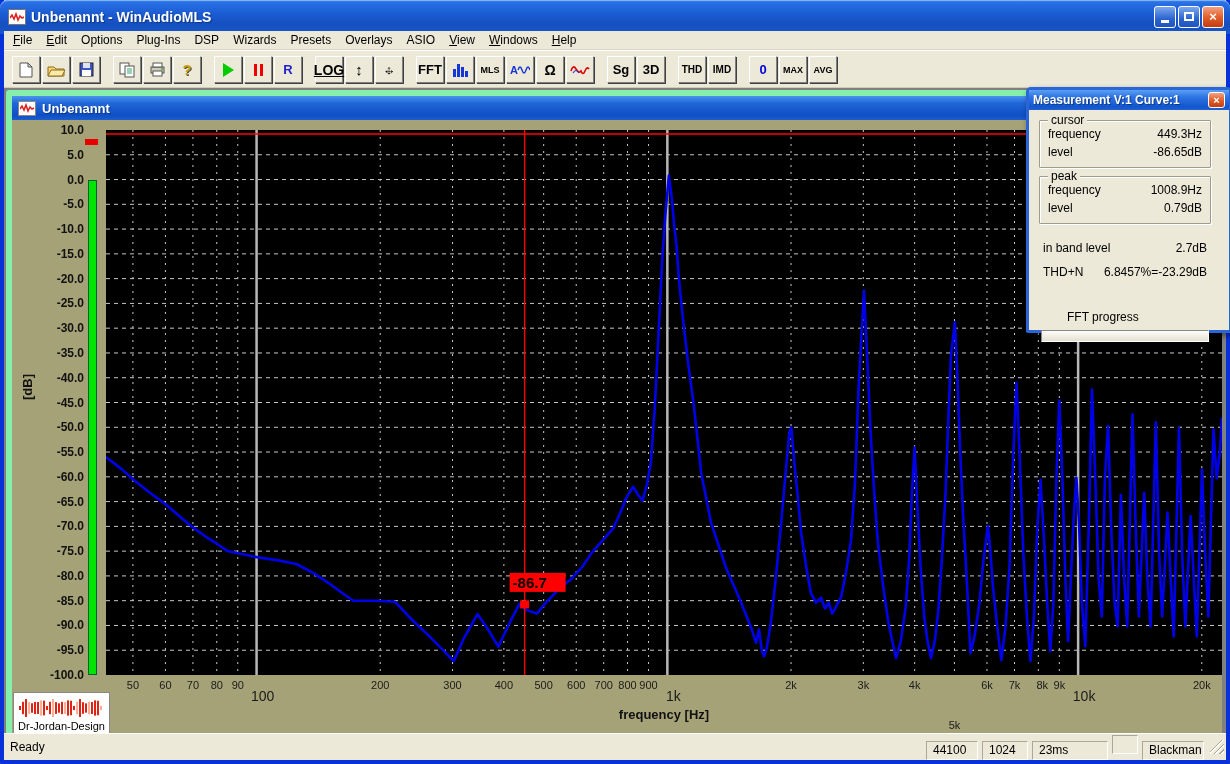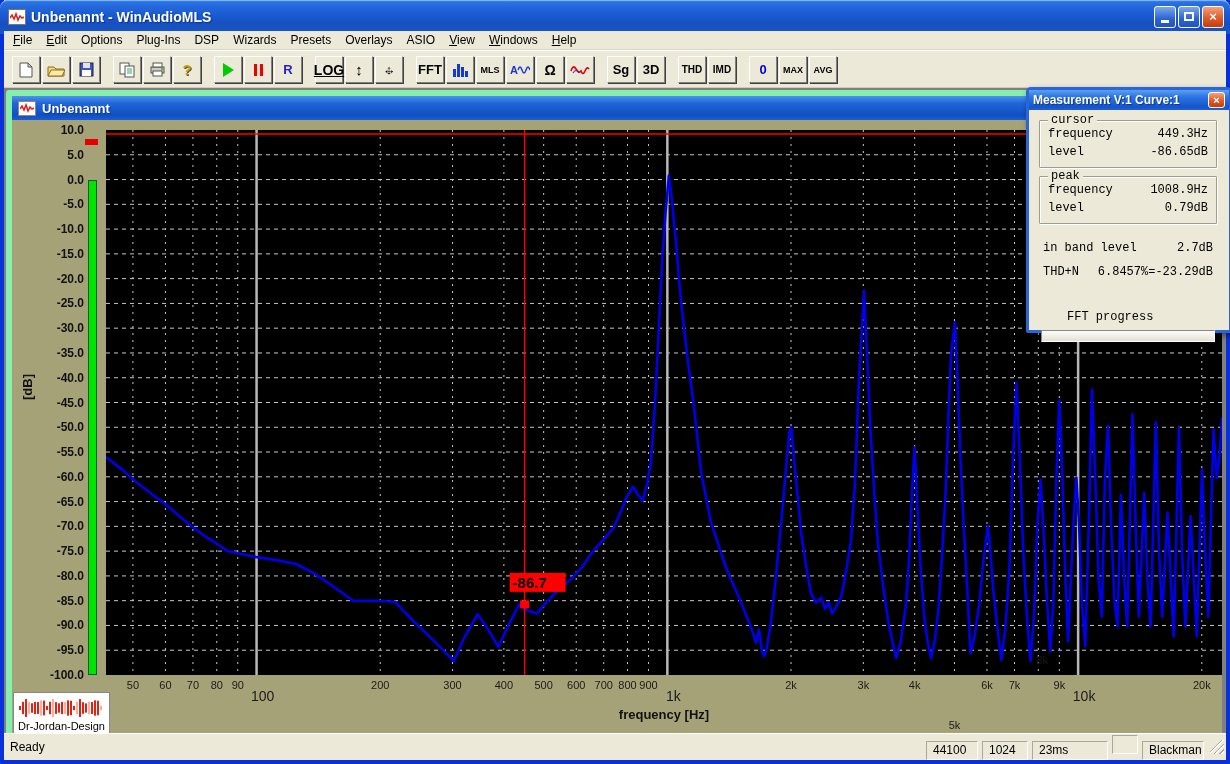--- a/index.html
+++ b/index.html
@@ -70,21 +70,21 @@
   
   #meas { position:absolute; left:1022px; top:-1px; width:206px; height:246px;
     border:3px solid #2a66d8; border-radius:5px 5px 2px 2px; background:#ece9d8;
     box-shadow:2px 3px 6px rgba(0,0,0,.45); }
   #meas-title { height:20px; background:linear-gradient(180deg,#5aa0f2 0%,#2e74e4 35%,#1355cc 85%,#2161d4 100%);
     display:flex; align-items:center; padding:0 4px; border-radius:2px 2px 0 0; }
   #meas-title-text { flex:1; color:#fff; font-weight:bold; font-size:12px; text-shadow:1px 1px 1px #0a3580; }
   #meas-close { width:17px; height:16px; border-radius:3px; border:1px solid #fff;
     background:linear-gradient(180deg,#f3a183,#e1602c 50%,#c33c12); color:#fff;
     font-size:11px; font-weight:bold; text-align:center; line-height:15px; }
-  #meas-body { position:relative; padding:10px 12px 0 10px; font-size:12px; color:#000;font-family:Liberation Mono, monospace; }
+  #meas-body { position:relative; padding:10px 18px 0 10px; font-size:12px; color:#000; }
   .grp { border:1px solid #9e9c8e; box-shadow:1px 1px 0 #fff, inset 1px 1px 0 #fff;
     border-radius:1px; padding:4px 6px 6px 6px; margin-bottom:8px; position:relative; }
   .grp-legend { position:absolute; top:-8px; left:8px; background:#ece9d8; padding:0 3px; }
   .mrow { display:flex; justify-content:space-between; padding:2px 2px; }
   .mrow .lab { }
   .mrow .val { text-align:right; }
   .flatrows { margin-top:12px; }
   .flatrows .mrow { padding:5px 4px;align-items:center; }
   #fft-progress-label { margin-top:26px; padding-left:28px; }
   #fft-progress-bar { margin:6px 2px 0 2px; height:12px; border:1px solid #888;
@@ -376,21 +376,21 @@
             <div style="left: 564.213px; top: 559px;">600</div>
             <div style="left: 591.714px; top: 559px;">700</div>
             <div style="left: 615.536px; top: 559px;">800</div>
             <div style="left: 636.548px; top: 559px;">900</div>
             <div style="left: 779.002px; top: 559px;">2k</div>
             <div style="left: 851.337px; top: 559px;">3k</div>
             <div style="left: 902.659px; top: 559px;">4k</div>
             <div style="left: 942.468px; top: 559px; margin-top: 40px;">5k</div>
             <div style="left: 974.994px; top: 559px;">6k</div>
             <div style="left: 1002.49px; top: 559px;">7k</div>
-            <div style="left: 1026.32px; top: 534px; padding-left: 8px;">8k</div>
+            <div style="left: 1026.32px; top: 559px; padding-left: 8px;">8k</div>
             <div style="left: 1047.33px; top: 559px;">9k</div>
             <div style="left: 1189.78px; top: 559px;">20k</div>
             <div class="major" style="left: 250.564px; top: 568px;">100</div>
             <div class="major" style="left: 661.344px; top: 568px;">1k</div>
             <div class="major" style="left: 1072.12px; top: 568px;">10k</div>
           </div>
         <div id="freq-label" style="left: 552px; top: 587px;">frequency [Hz]</div>
         <div id="logo">
           <svg width="86" height="26" viewBox="0 0 86 26">
               <rect x="0" y="11" width="2" height="4" fill="#e02414"></rect>

